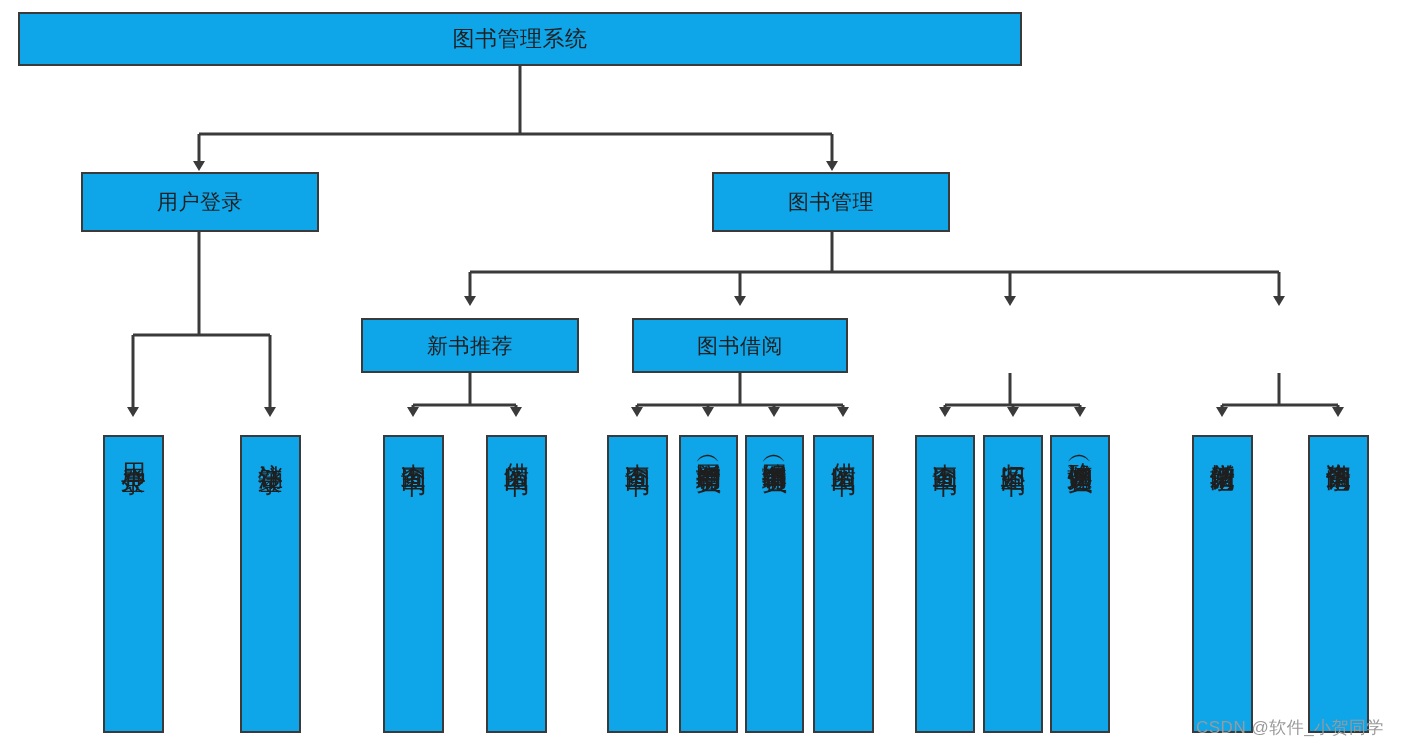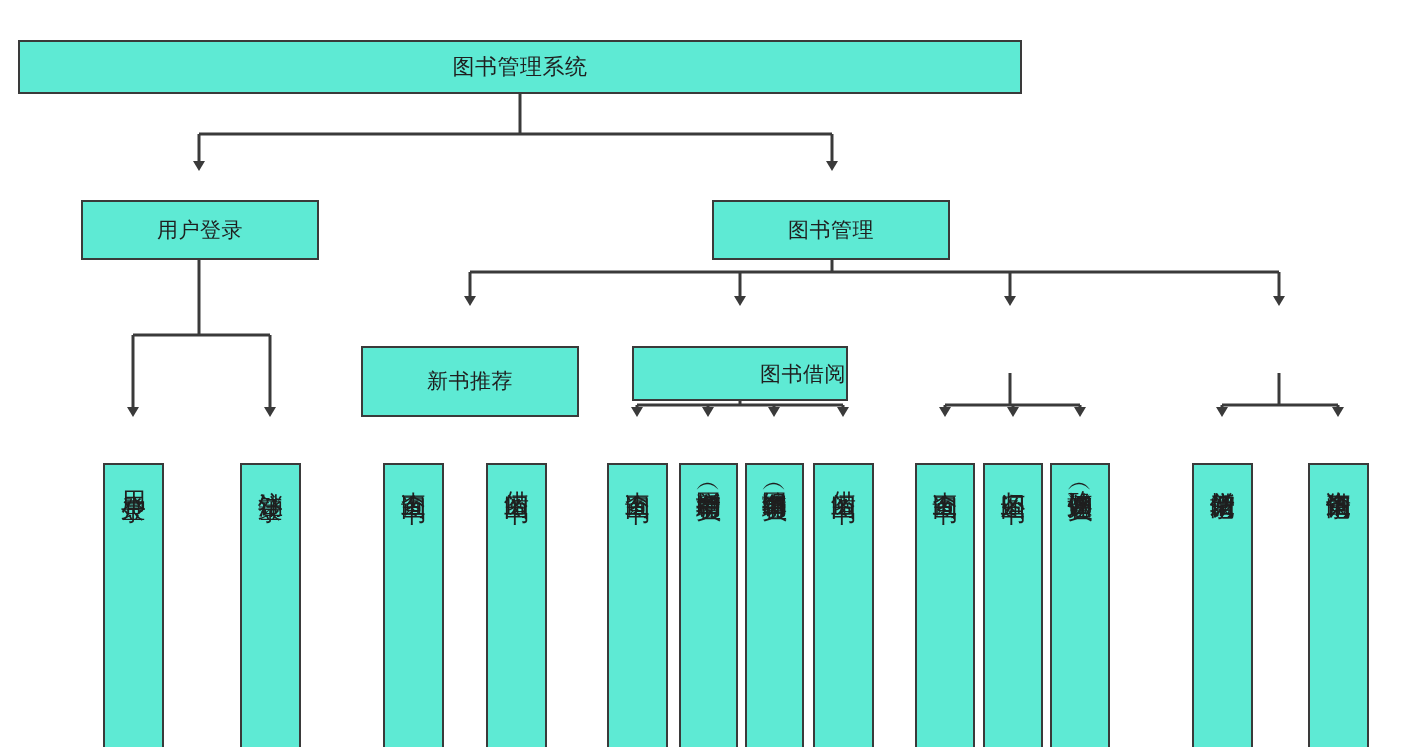--- a/index.html
+++ b/index.html
@@ -23,27 +23,26 @@
     position: absolute;
     left: 0;
     top: 0;
     width: 1405px;
     height: 747px;
     pointer-events: none;
   }
   .node {
     position: absolute;
     box-sizing: border-box;
-    background: #5eead4;
+    background: #0ea5e9;
     border: 2px solid #3a3a3a;
     display: flex;
     align-items: center;
     justify-content: center;
     z-index: 2;
-    margin-top: 28px;
   }
   .node .label {
     color: #1f1f1f;
     line-height: 1.12;
     text-align: center;
     white-space: pre;
   }
   
   .node.horiz .label {
     font-size: 21px;
@@ -136,24 +135,24 @@
     <span class="label">图书管理系统</span>
   </div>
 
   <div class="node horiz" style="left:81px; top:172px; width:238px; height:60px;">
     <span class="label">用户登录</span>
   </div>
   <div class="node horiz" style="left:712px; top:172px; width:238px; height:60px;">
     <span class="label">图书管理</span>
   </div>
 
-  <div class="node horiz" style="left:361px; top:318px; width:218px; height:71px;font-family:Liberation Serif, serif;">
+  <div class="node horiz" style="left:361px; top:318px; width:218px; height:55px;">
     <span class="label">新书推荐</span>
   </div>
-  <div class="node horiz" style="left:632px; top:318px; width:216px; height:55px;justify-content:flex-end;">
+  <div class="node horiz" style="left:632px; top:318px; width:216px; height:55px;">
     <span class="label">图书借阅</span>
   </div>
 
   <div class="node leaf" style="left:103px; top:435px; width:61px; height:298px;">
     <span class="label">用户登录</span>
   </div>
   <div class="node leaf" style="left:240px; top:435px; width:61px; height:298px;">
     <span class="label">注销登录</span>
   </div>
 
@@ -187,14 +186,15 @@
     <span class="label">确认归还（管理员）</span>
   </div>
 
   <div class="node leaf tall" style="left:1192px; top:435px; width:61px; height:298px;">
     <span class="label">新增借阅记录</span>
   </div>
   <div class="node leaf tall" style="left:1308px; top:435px; width:61px; height:298px;">
     <span class="label">查询借阅记录</span>
   </div>
 
+  <div class="watermark" style="left:1196px; top:716px;">CSDN @软件_小贺同学</div>
 
 </div>
 
 </body></html>

